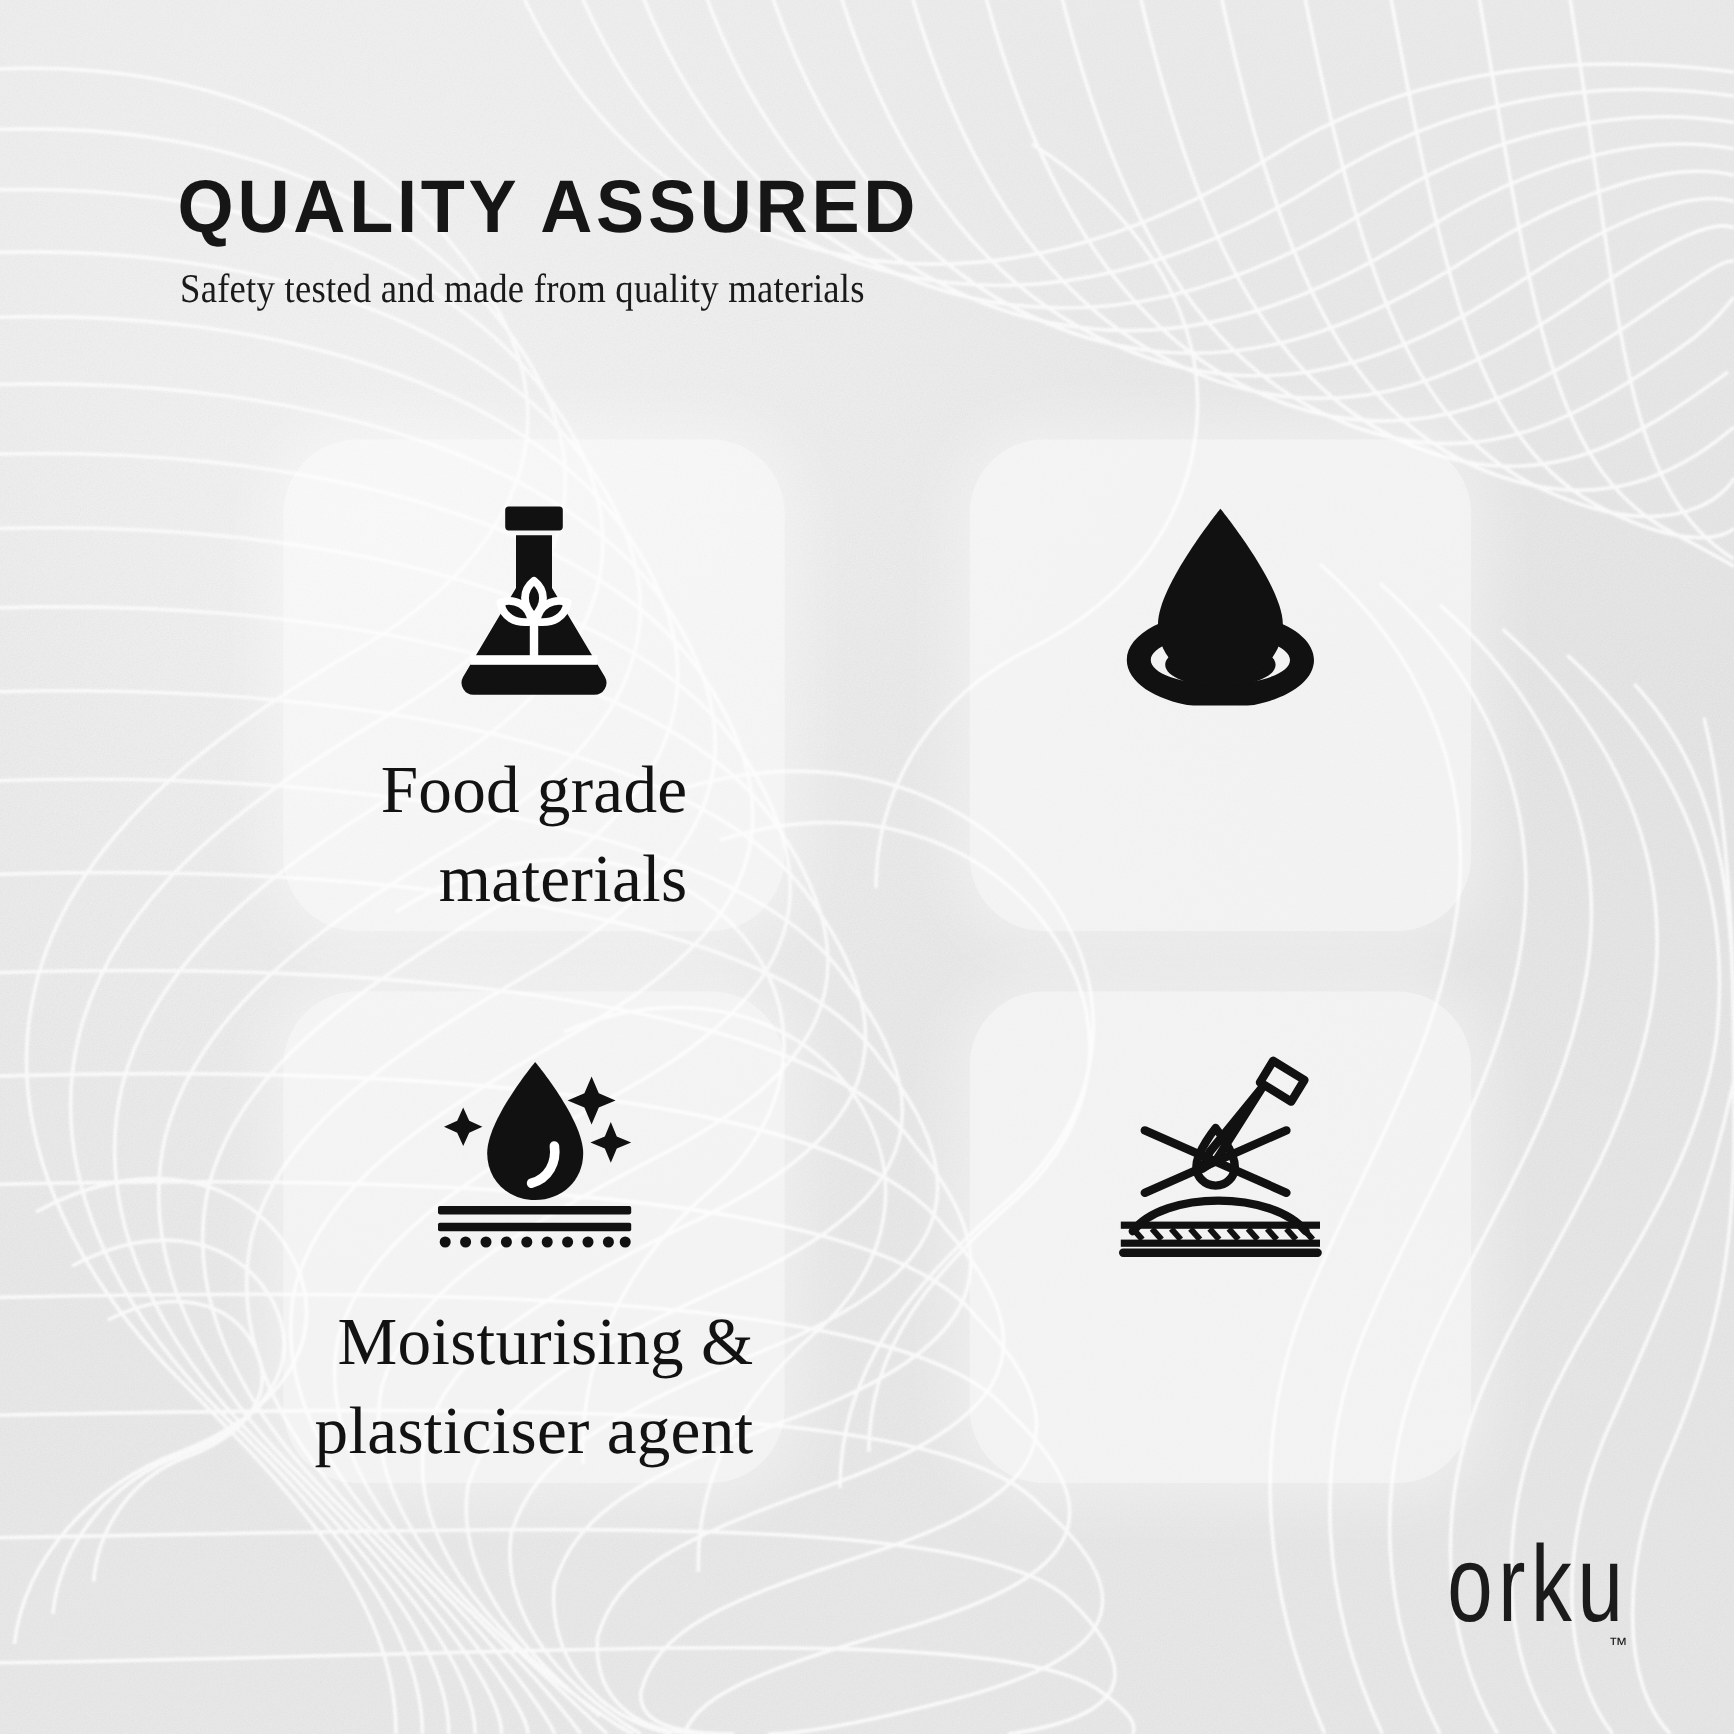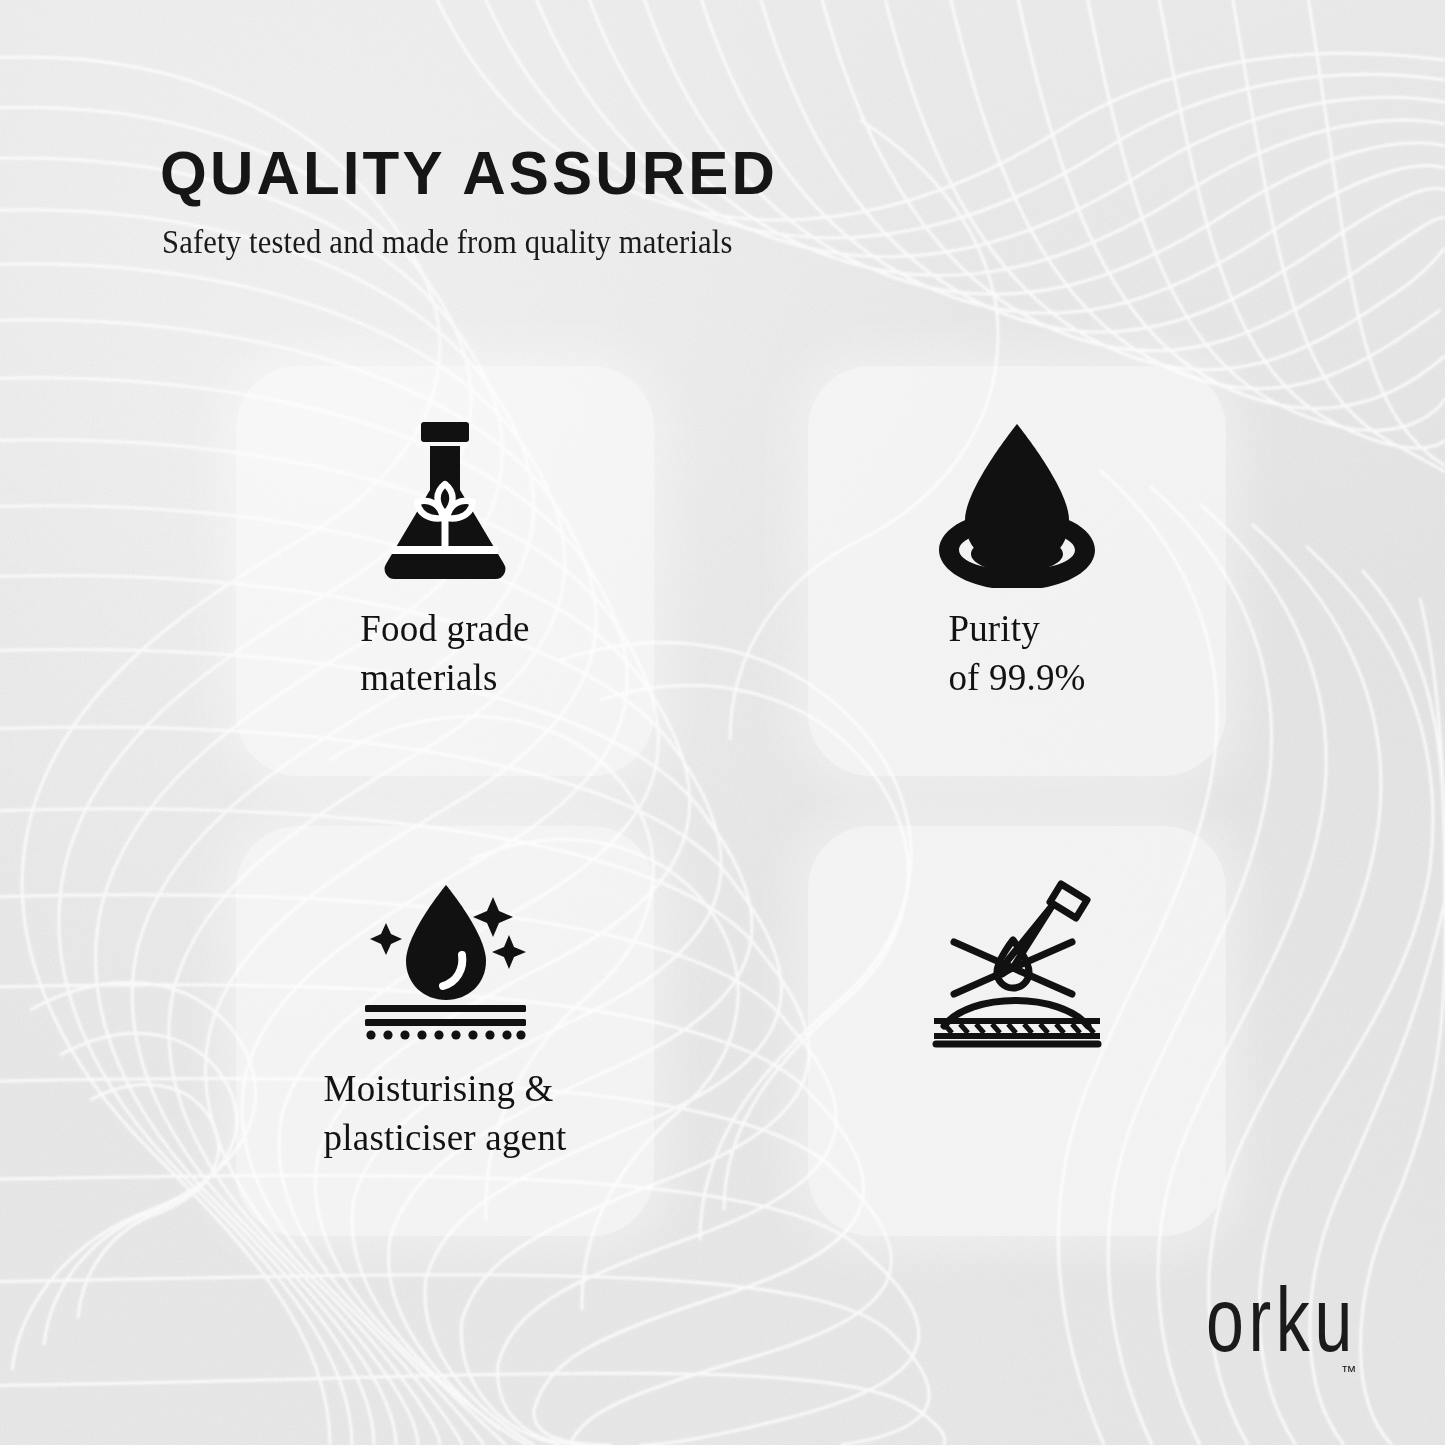--- a/index.html
+++ b/index.html
@@ -38,21 +38,21 @@
   .bg-lighten {
     position: absolute;
     inset: 0;
     background: linear-gradient(180deg, rgba(255,255,255,0.30) 0%, rgba(255,255,255,0.12) 40%, rgba(255,255,255,0.22) 100%);
     pointer-events: none;
   }
 
   
   .header {
     position: absolute;
-    left: 160px;
+    left: 148px;
     top: 140px;
     width: 1100px;
   }
   .title {
     margin: 0;
     font-family: "Liberation Sans", sans-serif;
     font-weight: 700;
     font-size: 62px;
     letter-spacing: 3.2px;
     color: #161616;
@@ -97,24 +97,24 @@
     box-sizing: border-box;
   }
   .card-icon {
     height: 170px;
     display: flex;
     align-items: center;
     justify-content: center;
   }
   .card-icon svg { display: block; }
   .card-label {
-    margin-top: 16px;
-    text-align: left;
+    margin-top: 34px;
+    text-align: right;
     font-family: "Liberation Serif", serif;
-    font-size: 37px;
+    font-size: 56px;
     line-height: 1.33;
     color: #121212;
     letter-spacing: 0.2px;
   }
   .card-label .l2 { display: block; }
 
   
   .logo {
     position: absolute;
     right: 88px;
@@ -277,24 +277,20 @@
             <path d="M80 92 C124 92 158 110 158 132 C158 154 124 172 80 172 C36 172 2 154 2 132 C2 110 36 92 80 92 Z
                      M80 112 C46 112 22 121 22 132 C22 143 46 152 80 152 C114 152 138 143 138 132 C138 121 114 112 80 112 Z" fill-rule="evenodd"></path>
 
             <path d="M80 118 C106 118 126 126 126 136 C126 146 106 154 80 154 C54 154 34 146 34 136 C34 126 54 118 80 118 Z
                      M80 130 C64 130 52 133 52 136 C52 139 64 142 80 142 C96 142 108 139 108 136 C108 133 96 130 80 130 Z" fill-rule="evenodd"></path>
 
             <path d="M80 6 C80 6 132 70 132 102 C132 132 108 150 80 150 C52 150 28 132 28 102 C28 70 80 6 80 6 Z"></path>
           </g>
         </svg>
       </div>
-      <div class="card-label">
-        <span>Purity</span>
-        <span class="l2">of 99.9%</span>
-      </div>
     </div>
 
     <div class="card">
       <div class="card-icon">
         <svg width="165" height="160" viewBox="0 0 165 160" xmlns="http://www.w3.org/2000/svg">
           <g fill="#111111">
 
             <path d="M83 2 C83 2 123 50 123 78 C123 101 105 117 83 117 C61 117 43 101 43 78 C43 50 83 2 83 2 Z"></path>
           </g>
 

